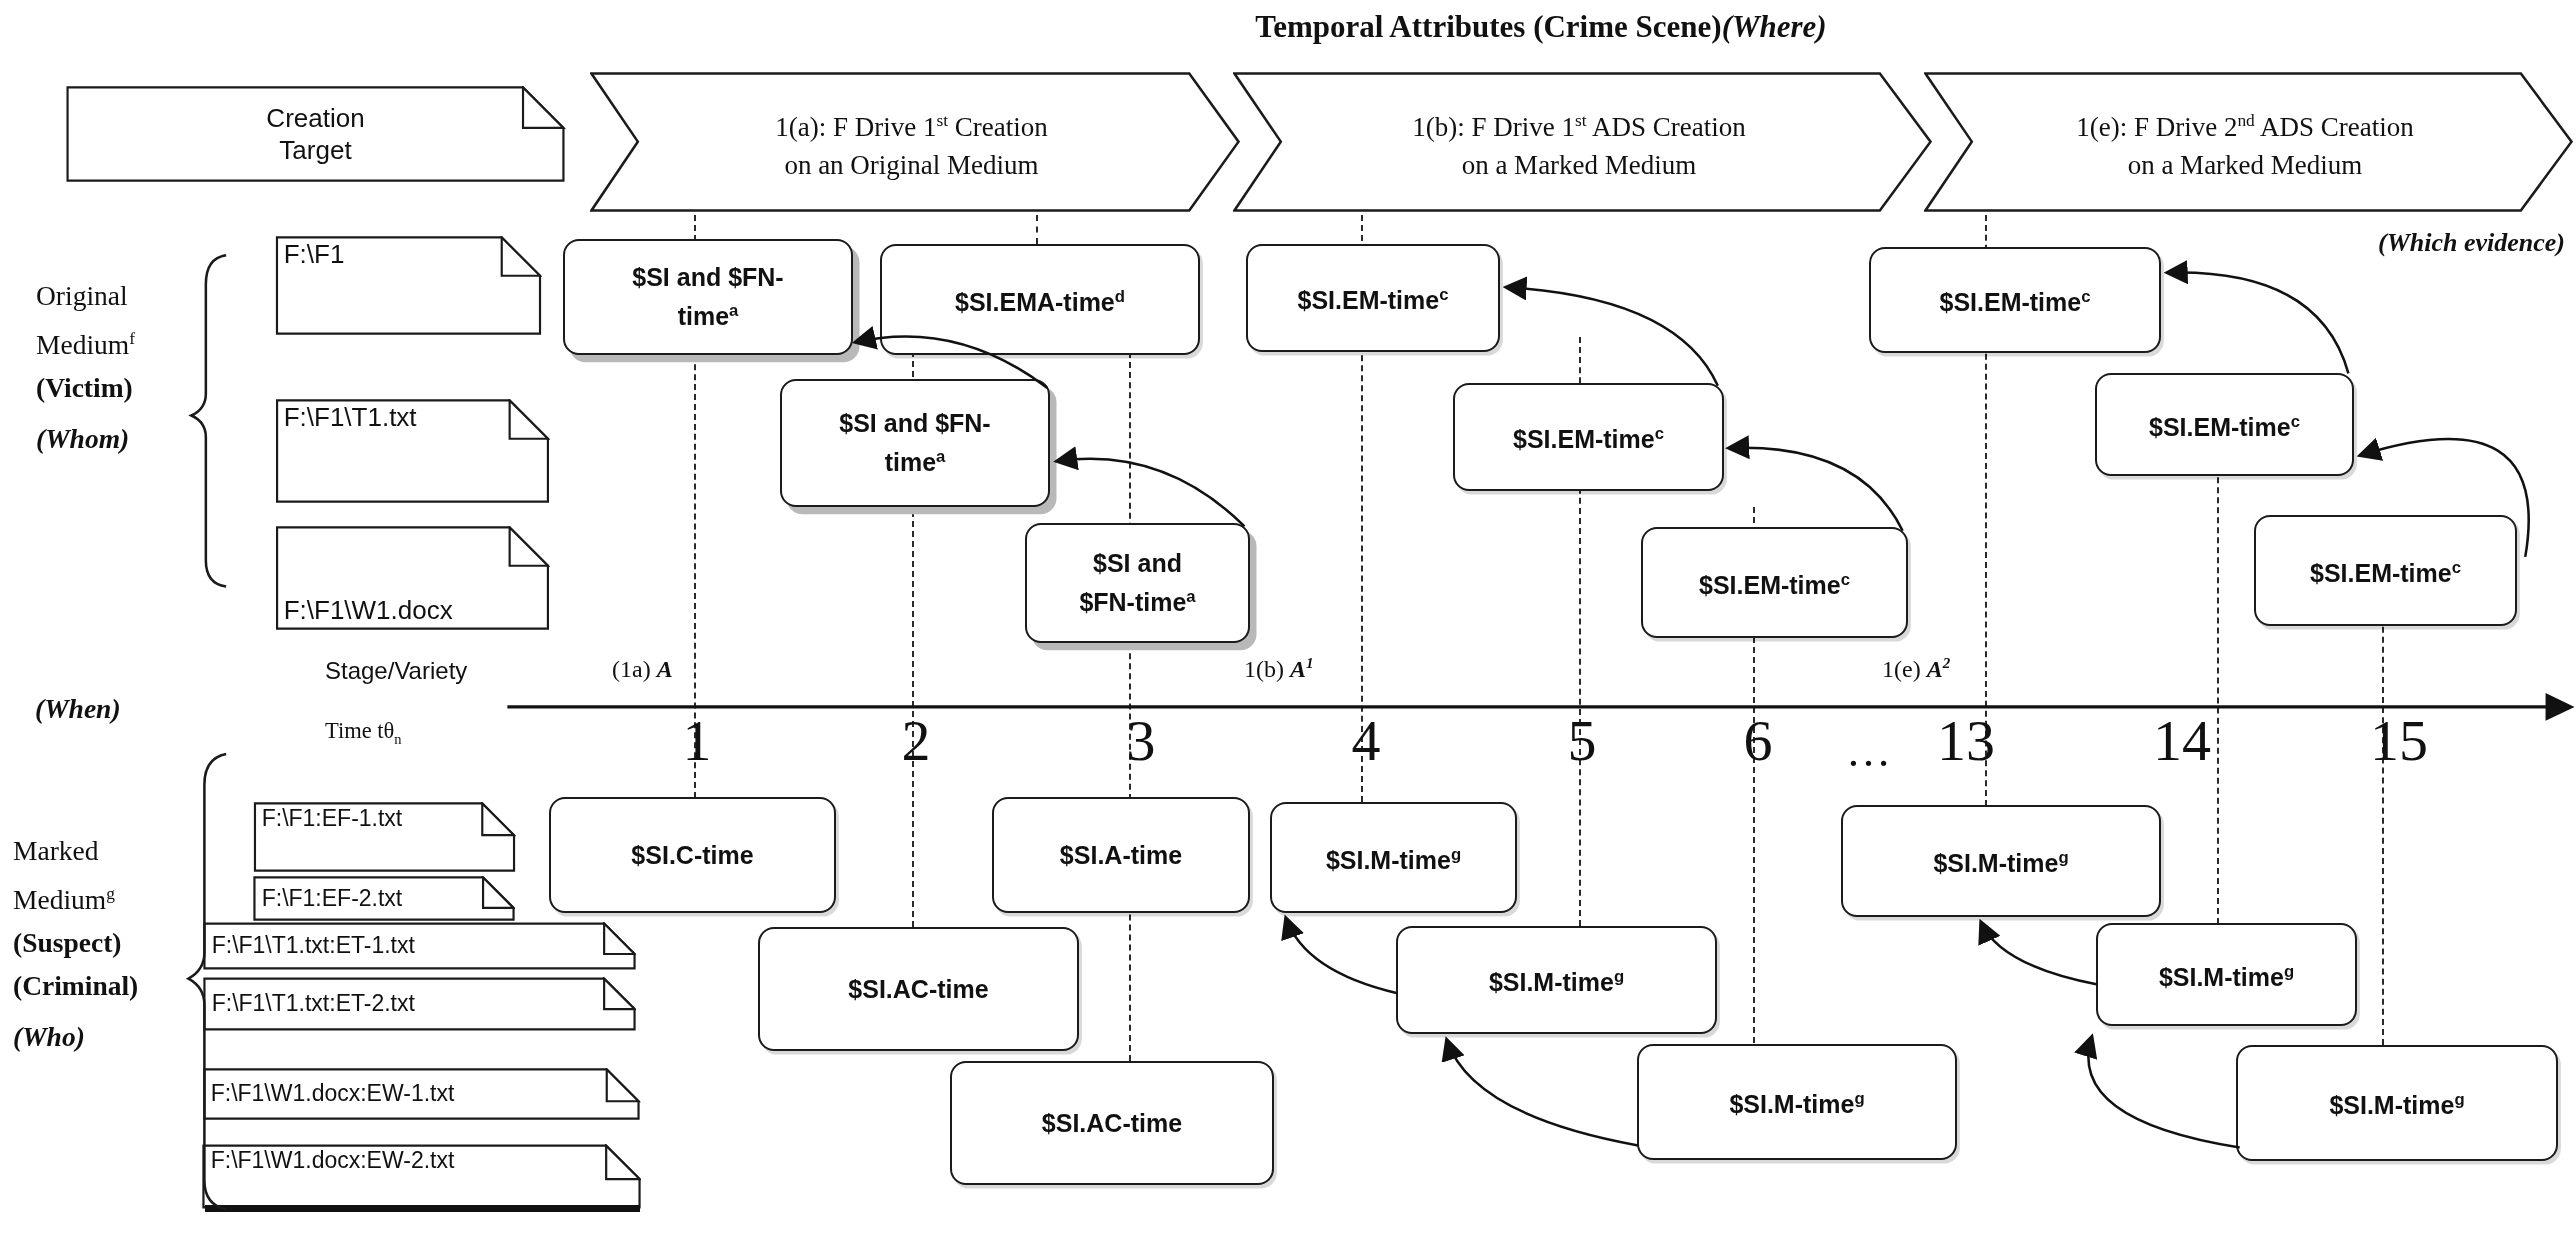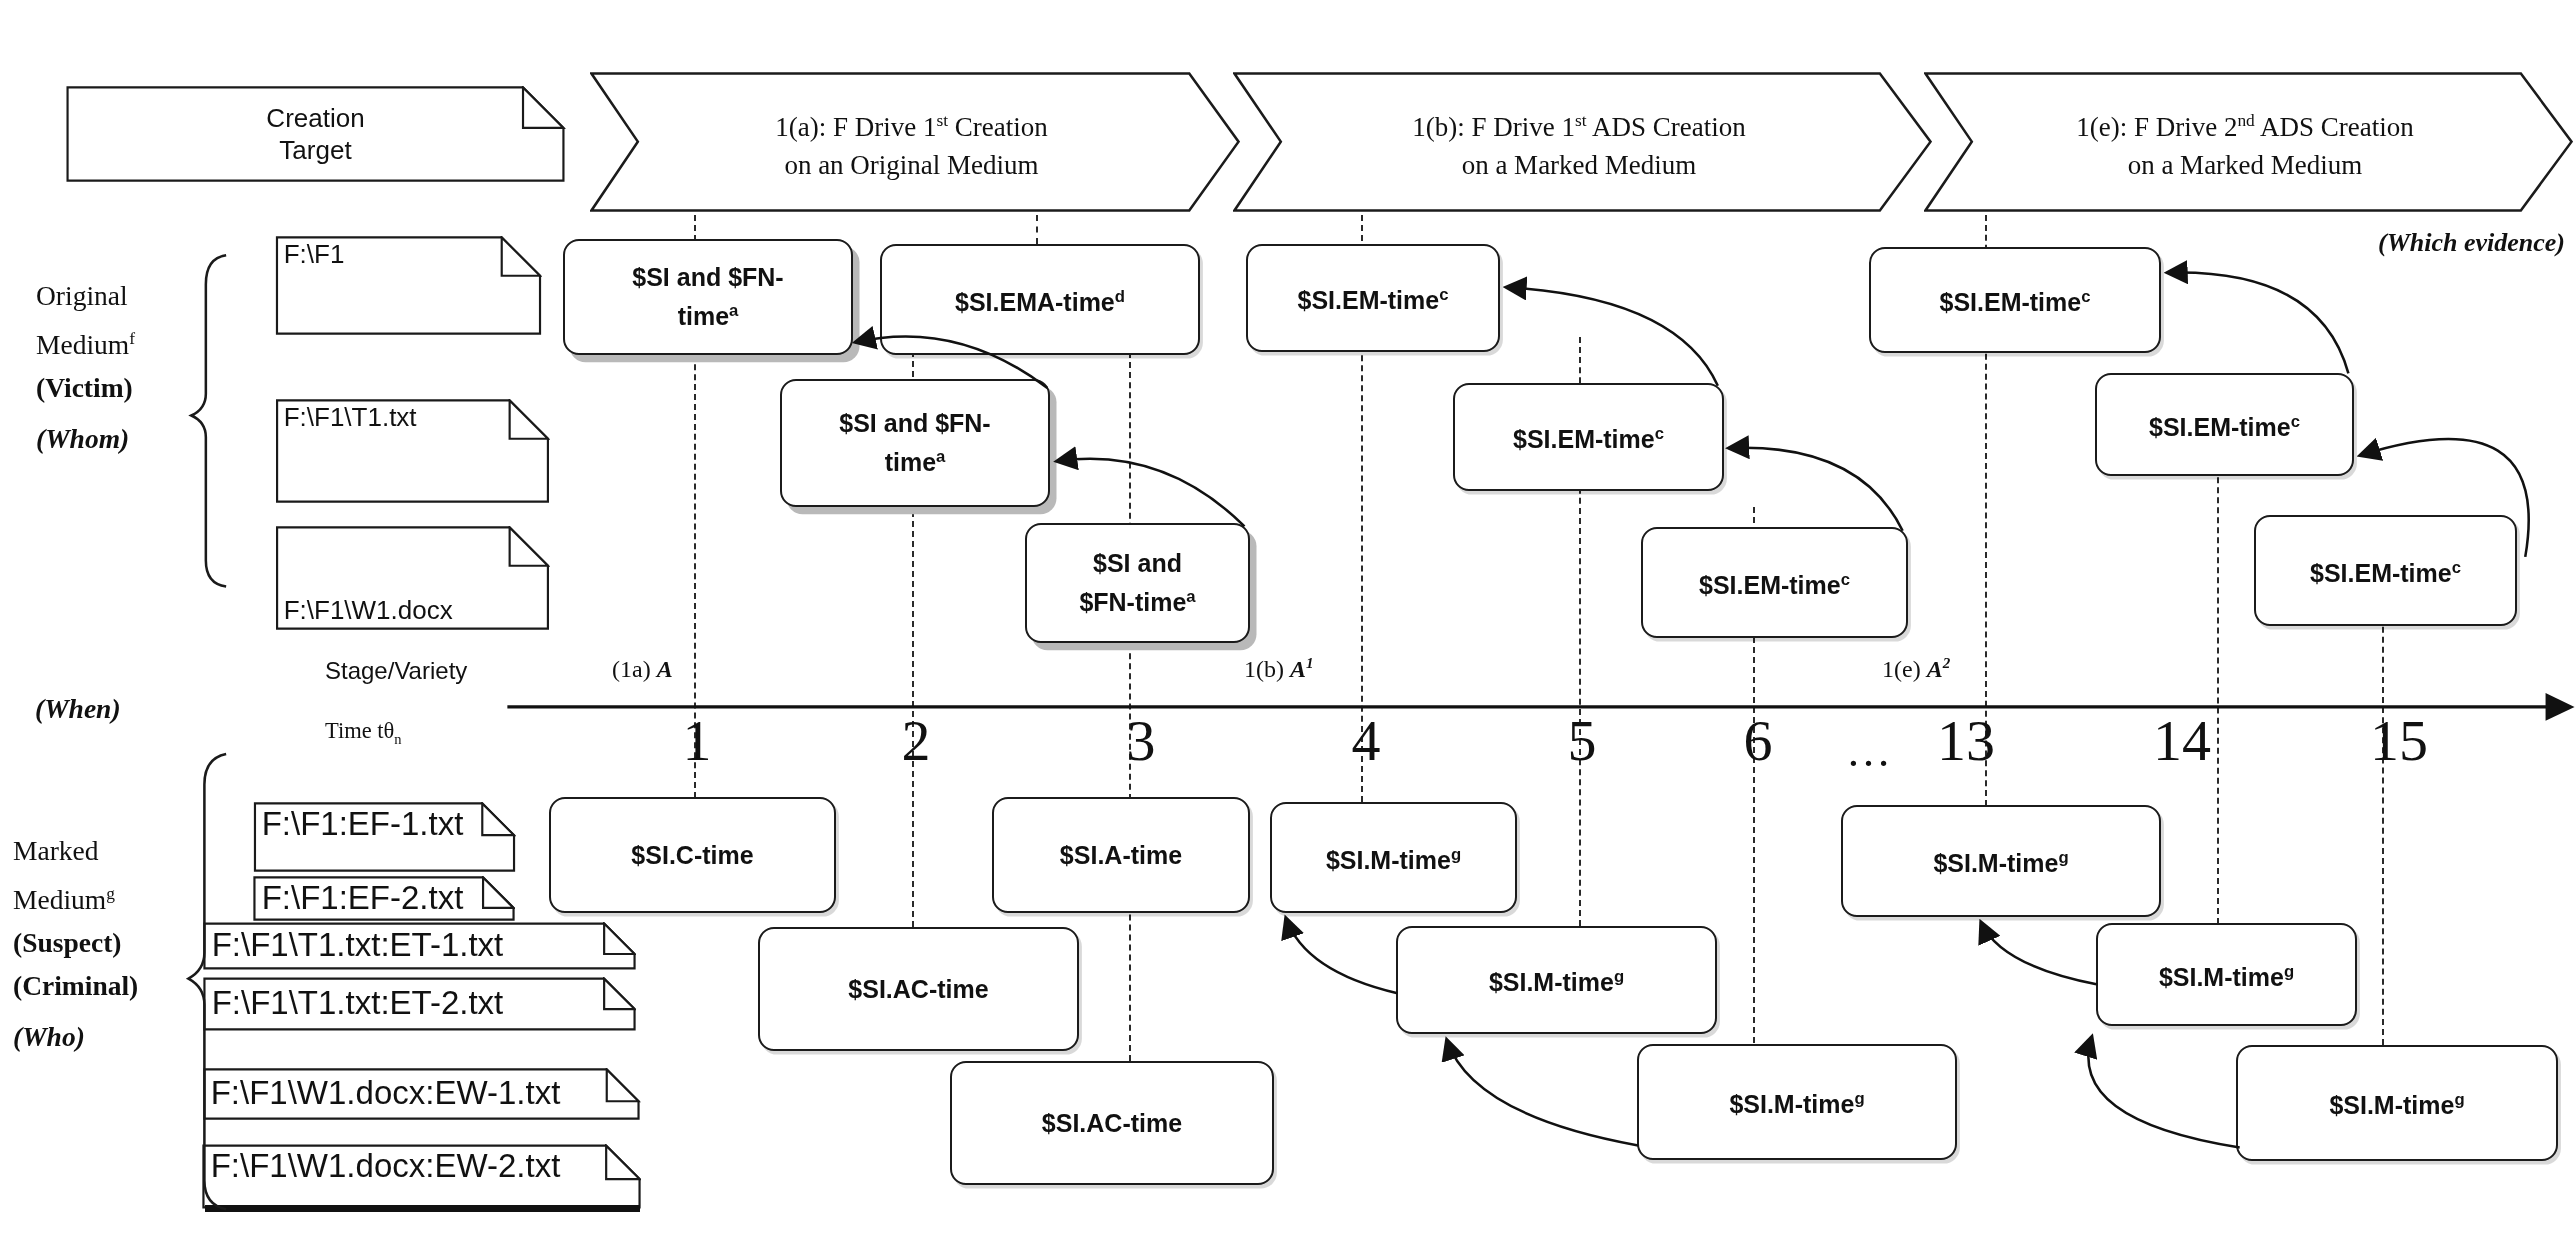--- a/index.html
+++ b/index.html
@@ -10,21 +10,21 @@
   .dash{position:absolute;width:0;border-left:2.2px dashed #2a2a2a;z-index:1;}
   .doc{position:absolute;z-index:2;}
   .doc svg{position:absolute;left:0;top:0;}
   .doc .lab{position:absolute;left:8.7px;right:10px;font-family:"Liberation Sans",sans-serif;
             font-size:26px;color:#111;white-space:nowrap;z-index:2;}
   .lab-top{top:2.9px;}
   .lab-mid{top:50%;transform:translateY(-52%);}
   .lab-bot{bottom:4.3px;}
   .lab-center{top:50%;left:0!important;right:0!important;transform:translateY(-50%);
               text-align:center;font-size:25px;line-height:32px;}
-  .mfile .lab{font-size:33px;}
+  .mfile .lab{font-size:23px;}
 
   .rbox{position:absolute;z-index:3;background:#fff;border:2.2px solid #1b1b1b;border-radius:16px;
         display:flex;flex-direction:column;align-items:center;justify-content:center;
         font-family:"Liberation Sans",sans-serif;font-weight:bold;font-size:25px;
         text-align:center;box-shadow:2.9px 3.6px 0 rgba(0,0,0,0.15);}
   .rbox .bl{line-height:33px;white-space:nowrap;}
   .rbox sup{font-size:16.7px;}
   .fnshadow{box-shadow:6.5px 7.2px 0 #b9b9b9;}
 
   .banner{position:absolute;z-index:4;}
@@ -55,20 +55,21 @@
   .tick-dots{font-size:45px;top:722px;letter-spacing:2.9px;}
 
   #overlay{position:absolute;left:0;top:0;z-index:6;pointer-events:none;}
   .thickline{position:absolute;z-index:5;background:#111;}
 </style>
 </head>
 <body>
 
 <div id="canvas">
 
+  <div class="title"><span>Temporal Attributes (Crime Scene)</span><span class="suf">(Where)</span></div>
 
   <div class="dash" style="left:694px;top:215px;height:583px;"></div>
   <div class="dash" style="left:912px;top:351px;height:576px;"></div>
   <div class="dash" style="left:1129px;top:352px;height:709px;"></div>
   <div class="dash" style="left:1361px;top:215px;height:587px;"></div>
   <div class="dash" style="left:1579px;top:337px;height:589px;"></div>
   <div class="dash" style="left:1753px;top:507px;height:536px;"></div>
   <div class="dash" style="left:1985px;top:215px;height:591px;"></div>
   <div class="dash" style="left:2217px;top:377px;height:547px;"></div>
   <div class="dash" style="left:2382px;top:516px;height:529px;"></div>

